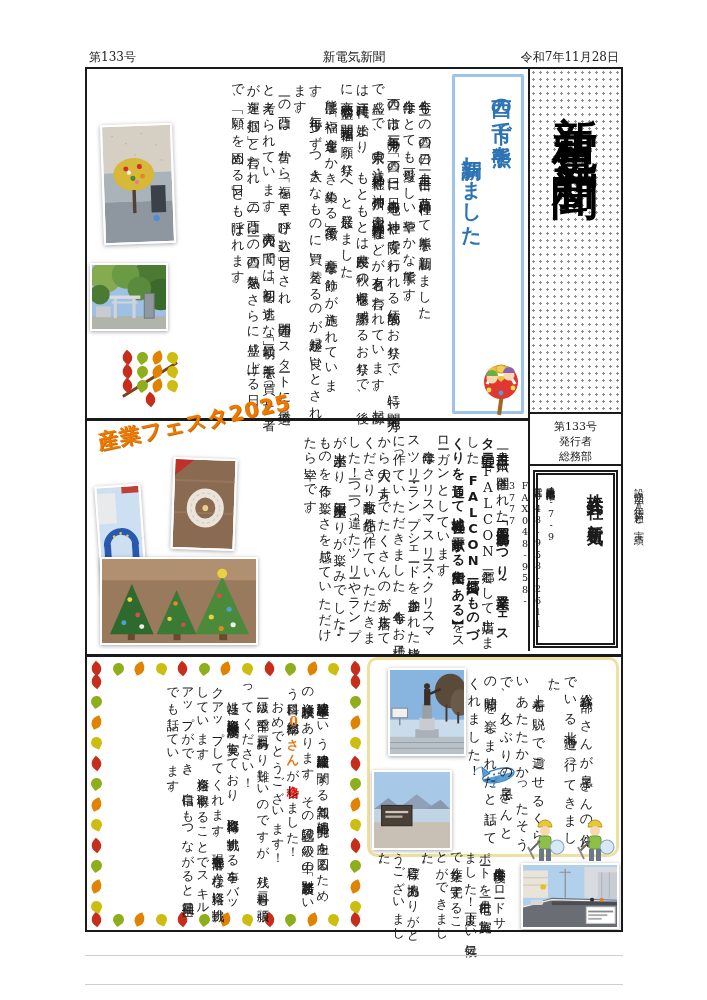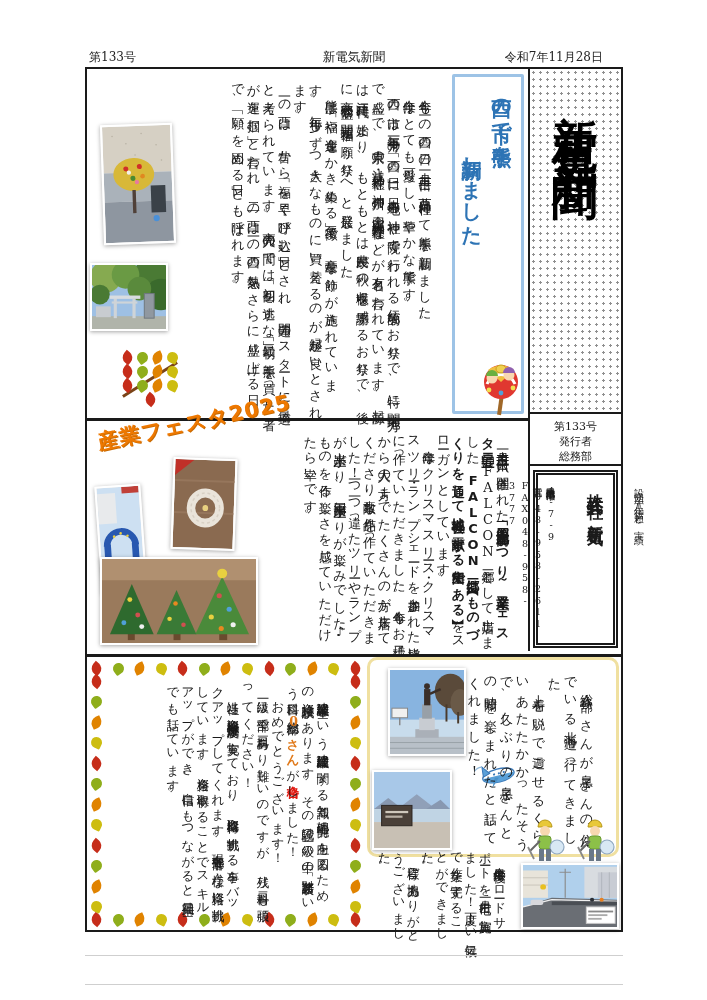--- a/index.html
+++ b/index.html
@@ -5,21 +5,21 @@
   *{margin:0;padding:0;box-sizing:border-box}
   html,body{background:#fff}
   body{width:707px;height:1000px;position:relative;overflow:hidden;
        font-family:"DejaVu Serif","Liberation Serif",serif;color:#1a1a1a}
   .sans{font-family:"DejaVu Sans","Liberation Sans",sans-serif}
 
   
   .hdr{position:absolute;top:49px;left:85px;width:538px;height:16px;font-size:12px;color:#222}
   .hdr .l{position:absolute;left:4px}
   .hdr .c{position:absolute;left:0;right:0;text-align:center;font-size:12.5px}
-  .hdr .r{position:absolute;right:20px}
+  .hdr .r{position:absolute;right:4px}
 
   
   .frame{position:absolute;left:85px;top:67px;width:538px;height:865px;border:2px solid #1a1a1a;background:#fff}
 
   
   .rightcol{position:absolute;top:0;right:0;width:93px;height:582px;border-left:2px solid #1a1a1a;background:#fff}
   .title-box{position:absolute;top:0;left:0;right:0;height:345px;border-bottom:2px solid #1a1a1a;
      background-image:radial-gradient(circle,#8f8f8f 1.1px,transparent 1.3px);background-size:7px 7px;
      display:flex;justify-content:center}
   .vtitle{writing-mode:vertical-rl;text-orientation:upright;font-size:46px;font-weight:900;

